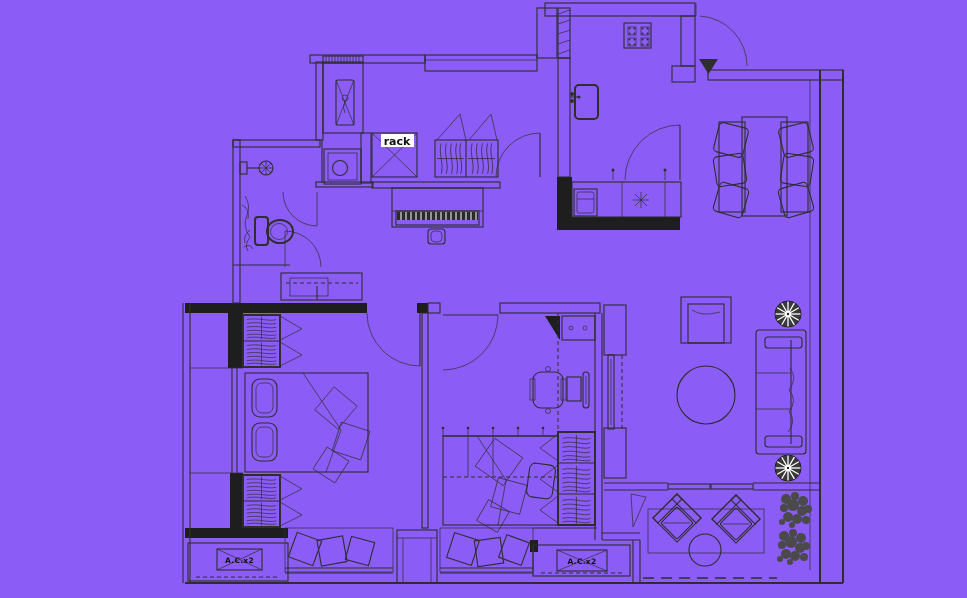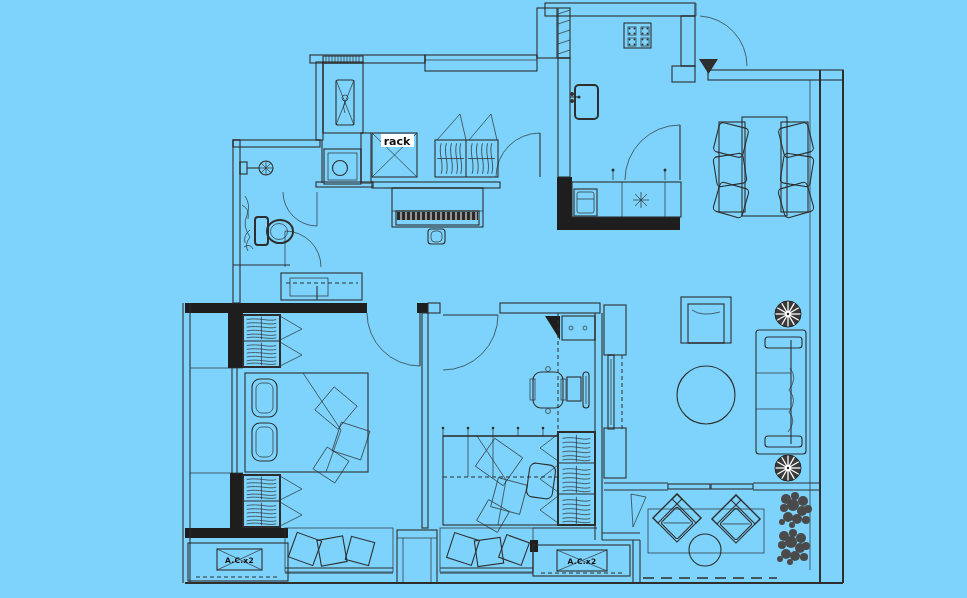--- a/index.html
+++ b/index.html
@@ -1,16 +1,16 @@
 <!DOCTYPE html>
 <html><head>
 <meta charset="utf-8">
 <style>
   html,body{margin:0;padding:0;background:#ffffff;}
-  .page{position:relative;width:967px;height:598px;background:#7dd3fc;overflow:hidden;
+  .page{position:relative;width:967px;height:598px;background:#8b5cf6;overflow:hidden;
         font-family:"DejaVu Sans","Liberation Sans",sans-serif;}
   svg{position:absolute;left:0;top:0;}
   .ln{fill:none;stroke:#2e2e2e;stroke-width:1.1;}
   .ln2{fill:none;stroke:#2e2e2e;stroke-width:2;}
   .lnT{fill:none;stroke:#2e2e2e;stroke-width:.7;}
   .wall{fill:#1e1e1e;stroke:none;}
   .dsh{fill:none;stroke:#2e2e2e;stroke-width:1;stroke-dasharray:4,3;}
   .dshL{fill:none;stroke:#2e2e2e;stroke-width:1.4;stroke-dasharray:11,7;}
   .lbl{font-family:"DejaVu Sans","Liberation Sans",sans-serif;font-weight:bold;fill:#111;}
   .rackT{font-size:11px;}

